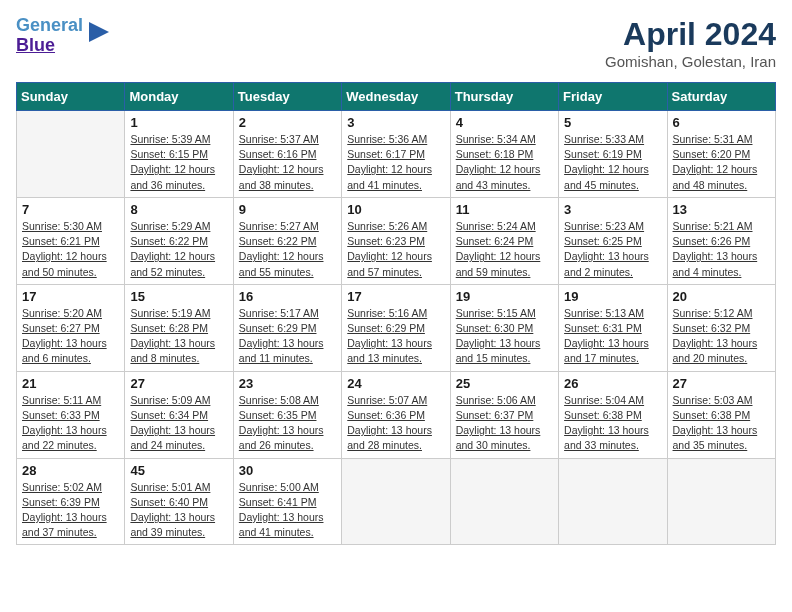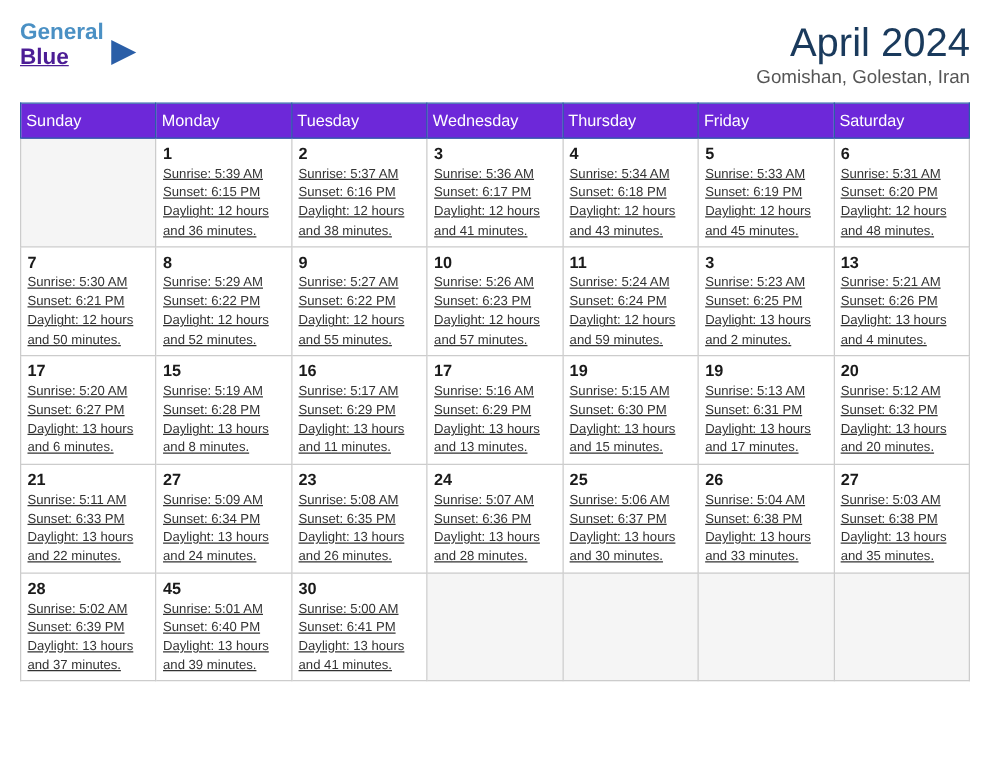--- a/index.html
+++ b/index.html
@@ -28,39 +28,39 @@
       line-height: 1.1;
     }
     .logo-text span {
       color: #4a90c4;
     }
     .title-area {
       text-align: right;
     }
     .month-title {
       font-size: 32px;
-      font-weight: normal;
+      font-weight: bold;
       color: #1a3a5c;
     }
     .location {
       font-size: 15px;
       color: #555;
     }
     .calendar {
       width: 100%;
       border-collapse: collapse;
       font-size: 11px;
     }
     .calendar th {
-      background: #6d28d9;
+      background: #0f766e;
       color: #fff;
       padding: 6px 4px;
       text-align: left;
       font-size: 13px;
-      font-weight: normal;
+      font-weight: bold;
       border: 1px solid #2a5ea7;
     }
     .calendar td {
       border: 1px solid #ccc;
       vertical-align: top;
       padding: 4px 5px;
       width: calc(100% / 7);
       min-height: 80px;
       background: #fff;
     }
@@ -82,21 +82,21 @@
     }
     tr.week-row td {
       height: 80px;
     }
   </style>
 </head>
 <body>
 
 <div class="header-area">
   <div class="logo">
-    <div style="display:flex;align-items:flex-end;">
+    <div style="display:flex;align-items:center;">
       <span class="logo-text">
         <span>General</span><br>
         <span style="color:#4c1d95;text-decoration:underline;">Blue</span>
       </span>
       <svg width="28" height="28" viewBox="0 0 28 28" style="margin-left:2px;margin-top:-8px;">
         <polygon points="4,4 24,14 4,24" fill="#2a5ea7"></polygon>
       </svg>
     </div>
   </div>
   <div class="title-area">

